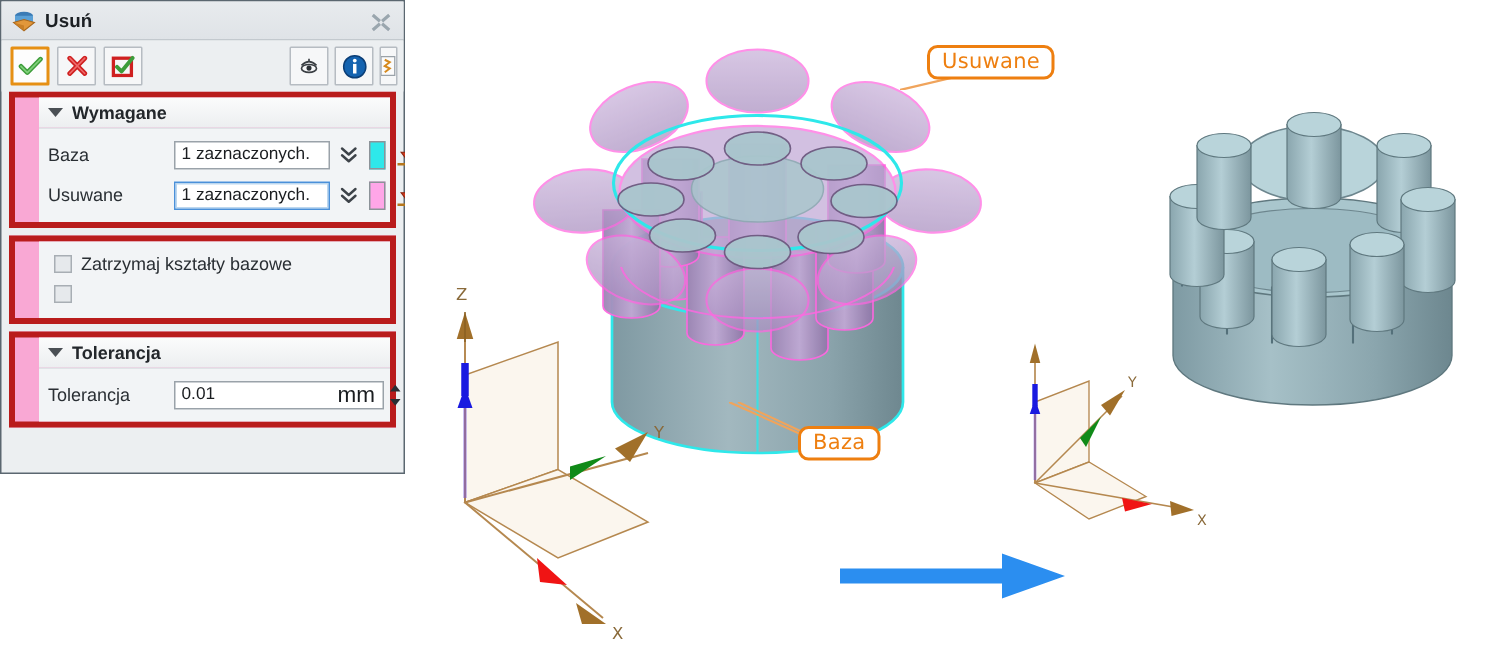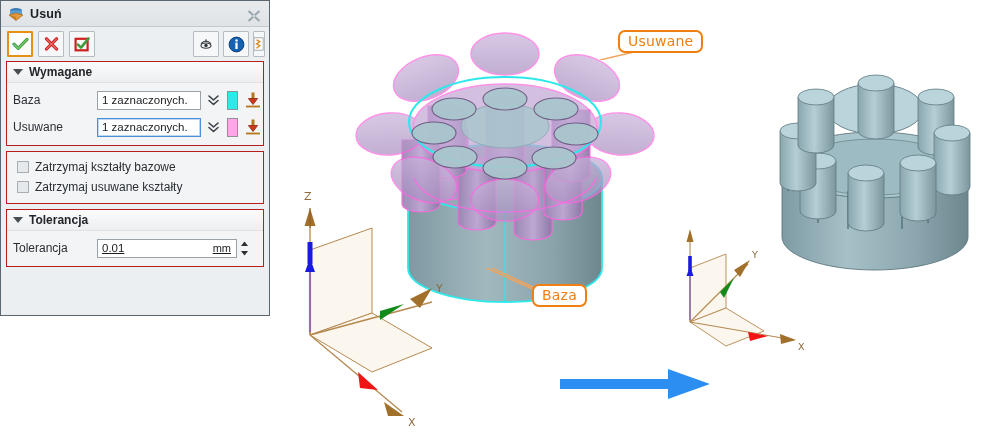--- a/index.html
+++ b/index.html
@@ -32,21 +32,21 @@
     width:26px;height:26px;border:1px solid #b6bcc2;background:#f6f7f8;
     margin-right:5px;box-sizing:border-box;position:relative;
     display:flex;align-items:center;justify-content:center;border-radius:1px;
   }
   .tbtn.sel{border:2px solid #e69014;background:#fdfdfd;}
   .tb-right{position:absolute;right:4px;top:4px;display:flex;}
   .tb-right .tbtn{margin-right:4px;}
   .tb-right .tbtn:last-child{margin-right:0;width:12px;overflow:hidden;}
 
   .group{
-    margin:0 5px 5px 5px;border:1px solid #b91c1c;background:#f9a8d4;
+    margin:0 5px 5px 5px;border:4px solid #b91c1c;background:#f9a8d4;padding-left:16px;
   }
   .ghdr{
     height:20px;display:flex;align-items:center;padding-left:6px;
     background:linear-gradient(180deg,#fbfcfc 0%,#eceef0 100%);
     border-bottom:1px solid #dfe3e6;
   }
   .tri{width:0;height:0;border-left:5px solid transparent;border-right:5px solid transparent;
        border-top:6px solid #4a4f54;margin-right:6px;}
   .ghdr-label{font-size:12px;font-weight:bold;color:#23272b;}
   .gbody{padding:5px 6px 6px 6px;background:#f2f4f6;}
@@ -65,21 +65,21 @@
   .swatch{width:11px;height:19px;border:1px solid #8c9399;margin-left:5px;flex:0 0 auto;box-sizing:border-box;}
   .picker{width:22px;height:20px;margin-left:4px;flex:0 0 auto;position:relative;}
 
   .cbrow{display:flex;align-items:center;height:20px;padding-left:4px;text-align:center;}
   .cbox{width:12px;height:12px;border:1px solid #a8aeb4;background:#e6e9ec;margin-right:6px;
         box-sizing:border-box;flex:0 0 auto;}
   .cblabel{font-size:12px;color:#2a2f34;}
 
   .spin{width:9px;height:18px;margin-left:3px;display:flex;flex-direction:column;
         justify-content:center;align-items:center;flex:0 0 auto;}
-  .unit{margin-left:auto;padding-right:5px;font-size:11px;color:#1a1d20;}
+  .unit{margin-left:auto;padding-right:5px;font-size:15px;color:#1a1d20;}
 
   
   #viewport{position:absolute;left:270px;top:0;width:730px;height:440px;background:#fff;}
   .model{position:absolute;}
 
   
   .callout{
     position:absolute;border:2px solid #ee7f10;border-radius:7px;background:#fff;
     color:#ee7f10;font-size:14px;font-family:"DejaVu Sans",sans-serif;
     padding:1px 8px 2px 8px;white-space:nowrap;letter-spacing:.2px;
@@ -199,34 +199,33 @@
 
   <div class="group">
     <div class="gbody">
 
       <div class="cbrow">
         <span class="cbox"></span>
         <span class="cblabel">Zatrzymaj kształty bazowe</span>
       </div>
       <div class="cbrow">
         <span class="cbox"></span>
-        <span class="cblabel">Zatrzymaj usuwane kształty</span>
       </div>
     </div>
   </div>
 
   <div class="group">
     <div class="ghdr">
       <span class="tri"></span>
       <span class="ghdr-label">Tolerancja</span>
     </div>
     <div class="gbody">
       <div class="row" style="margin-bottom:0">
         <span class="rlabel">Tolerancja</span>
-        <div class="field" style="width:140px;text-decoration:underline;">
+        <div class="field" style="width:140px;">
           <span>0.01</span>
           <span class="unit">mm</span>
         </div>
         <span class="spin">
           <svg width="9" height="17" viewBox="0 0 9 17">
             <path d="M4.5 1.5 L8 6 L1 6 Z" fill="#2a2f34"></path>
             <path d="M4.5 15.5 L8 11 L1 11 Z" fill="#2a2f34"></path>
           </svg>
         </span>
       </div>

